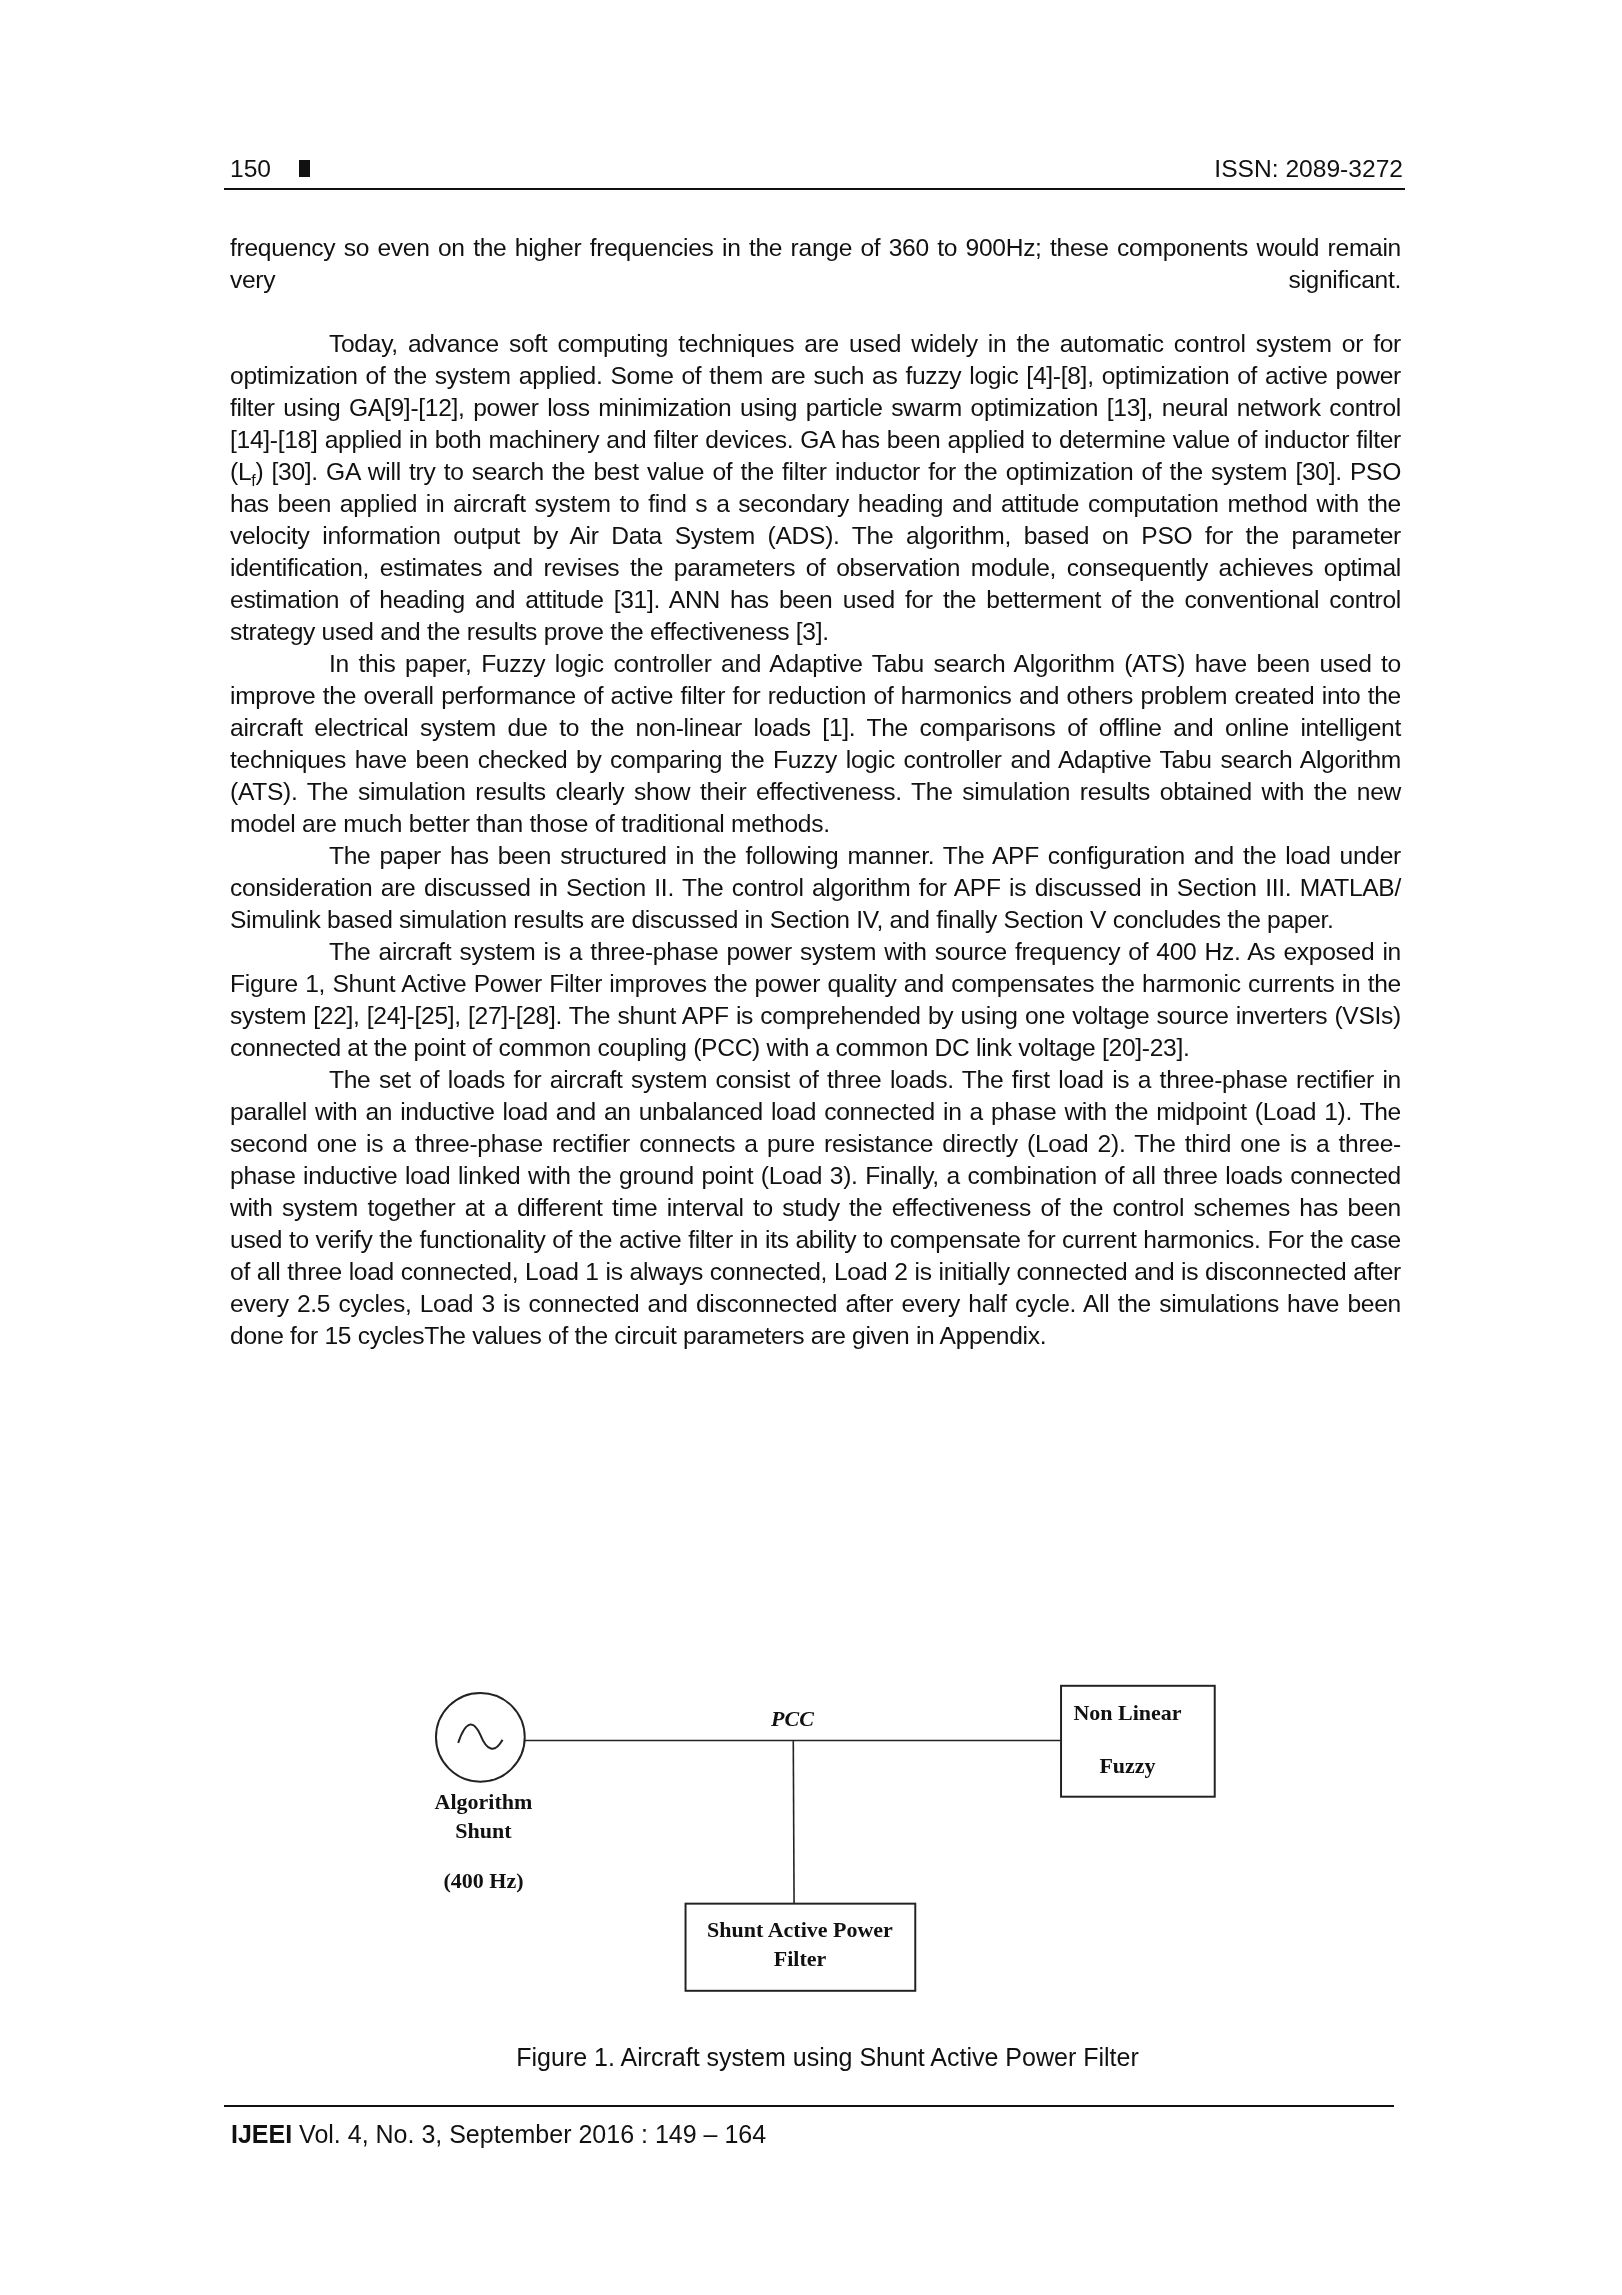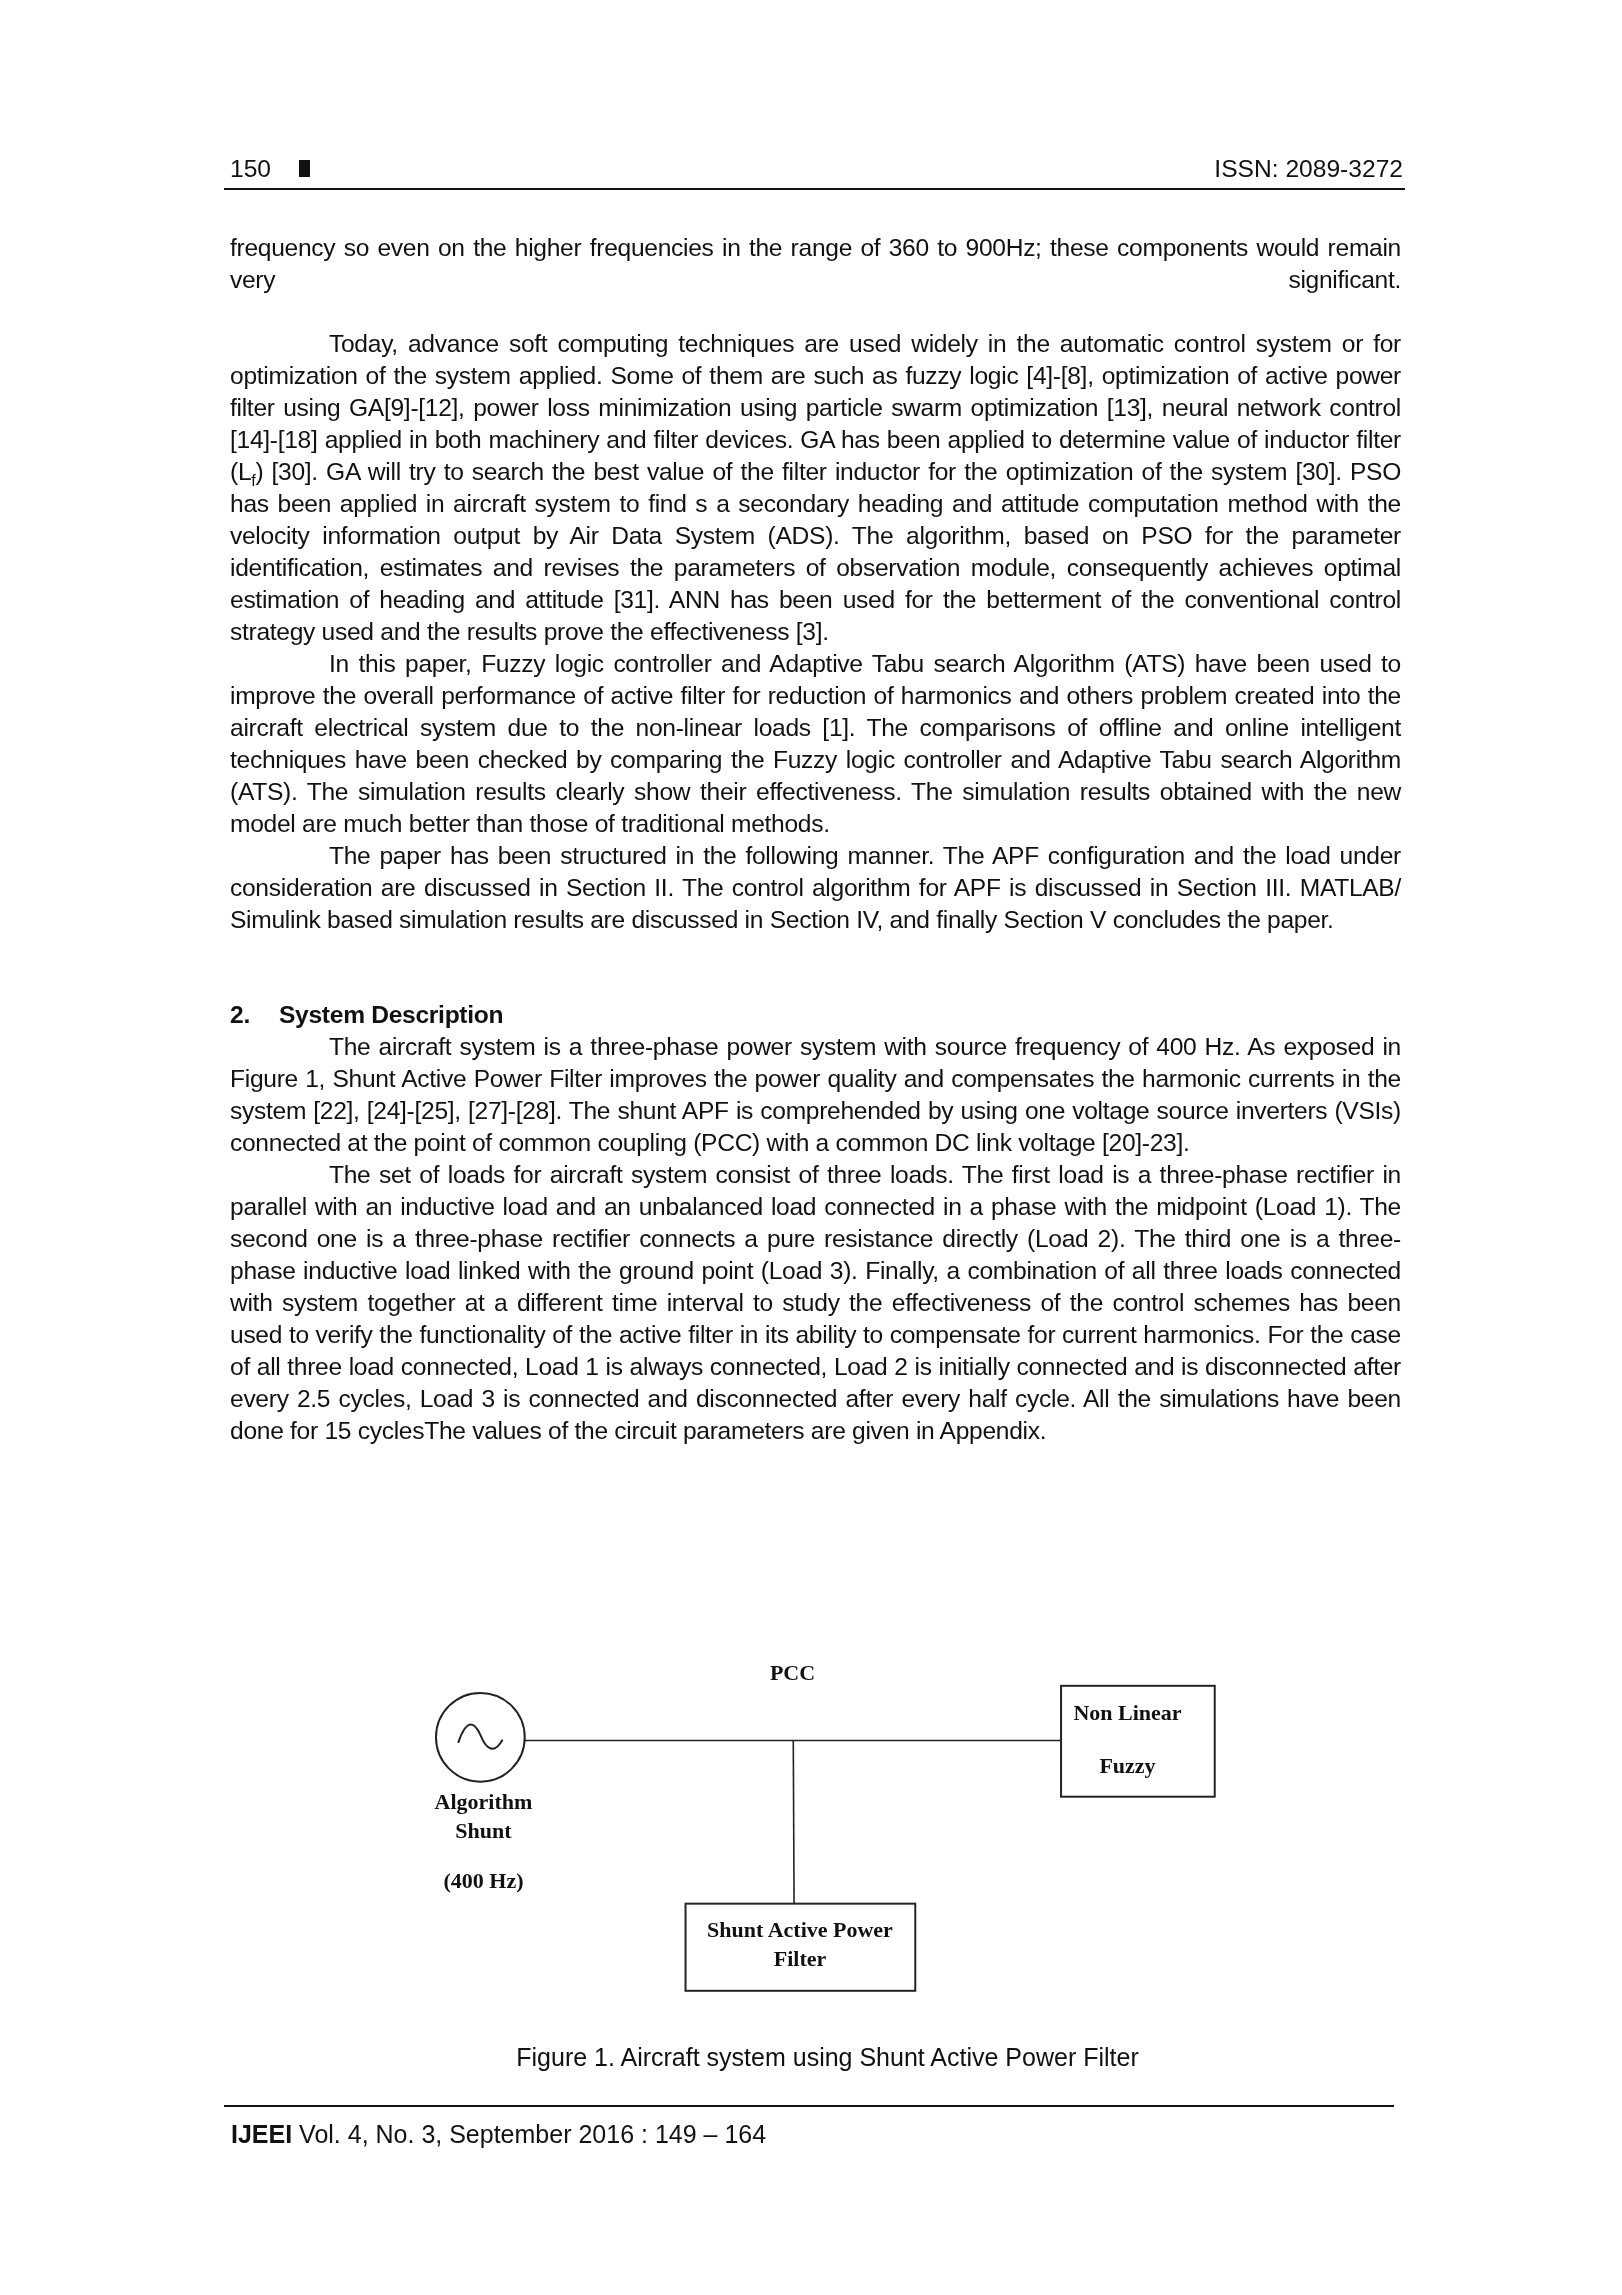--- a/index.html
+++ b/index.html
@@ -35,42 +35,41 @@
   <span class="sq"></span>
   <span class="issn">ISSN: 2089-3272</span>
 </div>
 <div class="rule-top"></div>
 
 <div class="body">
   <p class="tail">frequency so even on the higher frequencies in the range of 360 to 900Hz; these components would remain very significant.</p>
   <p class="ind"><span>Today, advance soft computing techniques are used widely in the automatic control system or for optimization of the system applied. Some of them are such as fuzzy logic [4]-[8], optimization of active power filter using GA[9]-[12], power loss minimization using particle swarm optimization [13], neural network control [14]-[18] applied in both machinery and filter devices. GA has been applied to determine value of inductor filter (L</span><sub>f</sub><span>) [30]. GA will try to search the best value of the filter inductor for the optimization of the system [30]. PSO has been applied in aircraft system to find s a secondary heading and attitude computation method with the velocity information output by Air Data System (ADS). The algorithm, based on PSO for the parameter identification, estimates and revises the parameters of observation module, consequently achieves optimal estimation of heading and attitude [31]. ANN has been used for the betterment of the conventional control strategy used and the results prove the effectiveness [3].</span></p>
   <p class="ind">In this paper, Fuzzy logic controller and Adaptive Tabu search Algorithm (ATS) have been used to improve the overall performance of active filter for reduction of harmonics and others problem created into the aircraft electrical system due to the non-linear loads [1]. The comparisons of offline and online intelligent techniques have been checked by comparing the Fuzzy logic controller and Adaptive Tabu search Algorithm (ATS). The simulation results clearly show their effectiveness. The simulation results obtained with the new model are much better than those of traditional methods.</p>
   <p class="ind">The paper has been structured in the following manner. The APF configuration and the load under consideration are discussed in Section II. The control algorithm for APF is discussed in Section III. MATLAB/ Simulink based simulation results are discussed in Section IV, and finally Section V concludes the paper.</p>
-  <p class="h2"><span class="num">2.</span><span>System Description</span></p>
   <p class="ind">The aircraft system is a three-phase power system with source frequency of 400 Hz. As exposed in Figure 1, Shunt Active Power Filter improves the power quality and compensates the harmonic currents in the system [22], [24]-[25], [27]-[28]. The shunt APF is comprehended by using one voltage source inverters (VSIs) connected at the point of common coupling (PCC) with a common DC link voltage [20]-23].</p>
   <p class="ind">The set of loads for aircraft system consist of three loads. The first load is a three-phase rectifier in parallel with an inductive load and an unbalanced load connected in a phase with the midpoint (Load 1). The second one is a three-phase rectifier connects a pure resistance directly (Load 2). The third one is a three-phase inductive load linked with the ground point (Load 3). Finally, a combination of all three loads connected with system together at a different time interval to study the effectiveness of the control schemes has been used to verify the functionality of the active filter in its ability to compensate for current harmonics. For the case of all three load connected, Load 1 is always connected, Load 2 is initially connected and is disconnected after every 2.5 cycles, Load 3 is connected and disconnected after every half cycle.  All the simulations have been done for 15 cyclesThe values of the circuit parameters are given in Appendix.</p>
 </div>
 
 <svg class="fig" width="1623" height="2295" viewBox="0 0 2048 2897">
   <g>
     <circle cx="606" cy="2193" r="56" fill="none" stroke="#222" stroke-width="2.5"></circle>
     <path d="M578,2200 C588,2170 598,2172 606,2190 C614,2210 624,2214 634,2196" fill="none" stroke="#222" stroke-width="2.5"></path>
   </g>
   <line x1="662" y1="2197" x2="1339" y2="2197" stroke="#222" stroke-width="2"></line>
   <line x1="1001" y1="2197" x2="1002" y2="2403" stroke="#222" stroke-width="2"></line>
   <rect x="1339" y="2128" width="194" height="140" fill="none" stroke="#222" stroke-width="2.5"></rect>
   <rect x="865" y="2403" width="290" height="110" fill="none" stroke="#222" stroke-width="2.5"></rect>
 </svg>
 
 <div class="figtxt" style="left:428px; top:1788px; width:111px;">
   <div>Algorithm</div>
   <div>Shunt</div>
 </div>
 <div class="figtxt" style="left:428px; top:1867px; width:111px;">(400 Hz)</div>
-<div class="figtxt" style="left:745px; top:1659px; width:95px;">PCC</div>
+<div class="figtxt" style="left:745px; top:1705px; width:95px;font-style:italic;">PCC</div>
 <div class="figtxt" style="left:1061px; top:1699px; width:133px;text-align:center;">
   <div>Non Linear</div>
   <div style="margin-top:24px">Fuzzy</div>
 </div>
 <div class="figtxt" style="left:685px; top:1916px; width:230px;">
   <div>Shunt Active Power</div>
   <div>Filter</div>
 </div>
 
 <div class="caption">Figure 1. Aircraft system using Shunt Active Power Filter</div>

